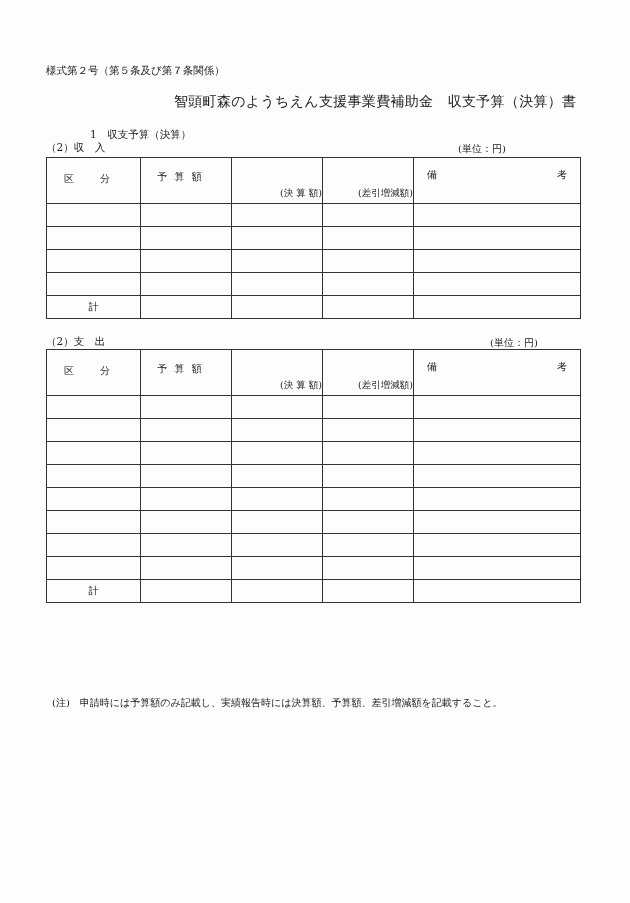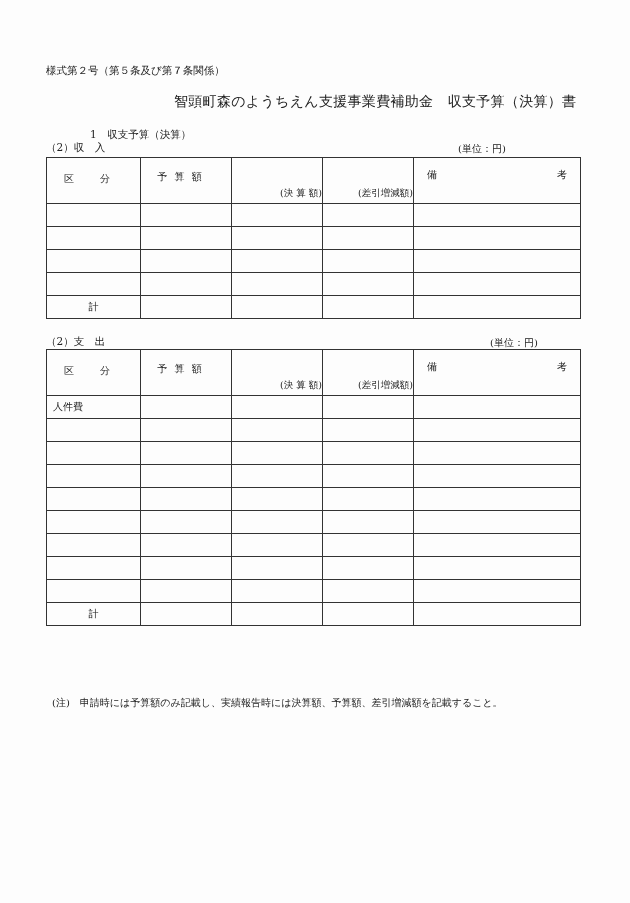--- a/index.html
+++ b/index.html
@@ -140,27 +140,20 @@
       <th>
           <div class="h-low">(差引増減額)</div>
         </th>
       <th>
           <div class="h-note"><span>備</span><span>考</span></div>
         </th>
     </tr>
   </thead>
   <tbody>
     <tr>
-        <td class="lbl">人件費</td>
-        <td></td>
-        <td></td>
-        <td></td>
-        <td></td>
-      </tr>
-    <tr>
         <td class="lbl"></td>
         <td></td>
         <td></td>
         <td></td>
         <td></td>
       </tr>
     <tr>
         <td class="lbl"></td>
         <td></td>
         <td></td>

